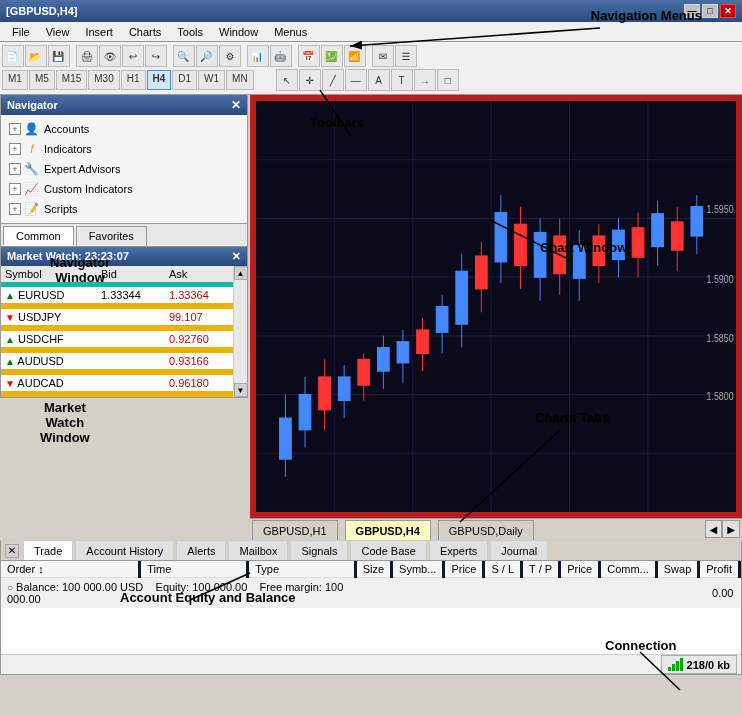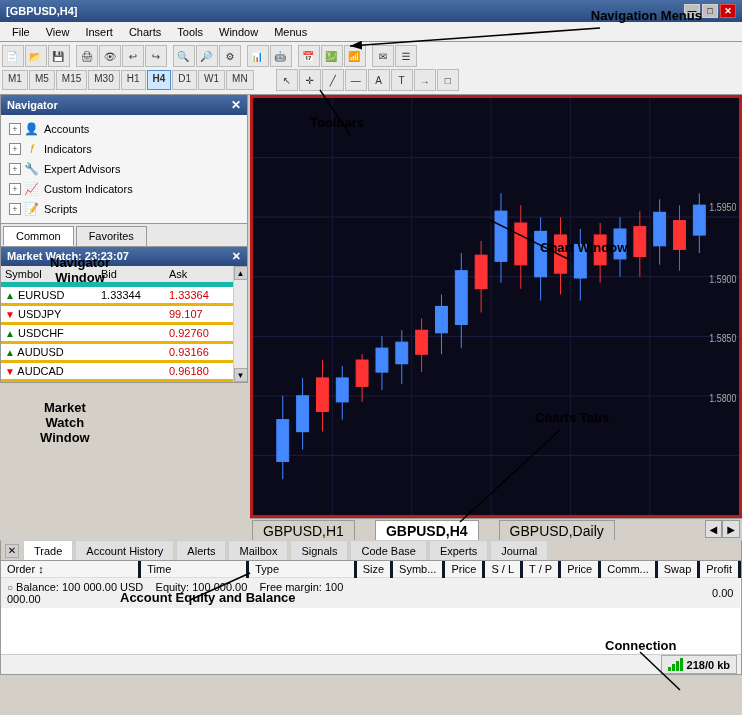--- a/index.html
+++ b/index.html
@@ -207,21 +207,21 @@
     }
     .mw-table th {
       background: #e8e8e8;
       border-bottom: 5px solid #14b8a6;
       padding: 2px 4px;
       text-align: left;
       font-weight: normal;
     }
     .mw-table td {
       padding: 2px 4px;
-      border-bottom: 3px solid #eab308;
+      border-bottom: 6px solid #eab308;
     }
     .mw-arrow { font-size: 10px; }
     .arrow-up { color: green; }
     .arrow-down { color: red; }
     .mw-bid { color: #000; }
     .mw-ask { color: #c00; }
     .mw-scroll {
       width: 14px;
       background: #f0f0f0;
       border-left: 1px solid #ccc;
@@ -264,48 +264,48 @@
       margin-right: 2px;
     }
     .mw-tab.active { background: white; }
 
     
     .chart-area {
       flex: 1;
       background: #1a1a1a;
       display: flex;
       flex-direction: column;
-      border: 3px solid #b91c1c;
+      border: 6px solid #b91c1c;
     }
     .chart-canvas {
       flex: 1;
       position: relative;
       overflow: hidden;
     }
     
     .chart-tabs-bar {
       height: 22px;
       background: #d4d0c8;
       display: flex;
       align-items: flex-end;
       padding: 0 2px;
       border-top: 1px solid #999;
     }
     .chart-tab {
       padding: 2px 10px;
-      font-size: 14px;
+      font-size: 11px;
       cursor: pointer;
       border: 1px solid #999;
       border-bottom: none;
       background: #d4d0c8;
-      margin-right: 20px;
+      margin-right: 7px;
       height: 20px;
       display: flex; align-items: center;
     }
-    .chart-tab.active { background: #ffffff; font-weight: bold; }
+    .chart-tab.active { background: #fef9c3; font-weight: bold; }
     .chart-nav-arrows {
       margin-left: auto;
       display: flex;
       align-items: center;
       font-size: 12px;
       padding-bottom: 2px;
     }
     .chart-nav-btn {
       cursor: pointer;
       padding: 0 4px;

